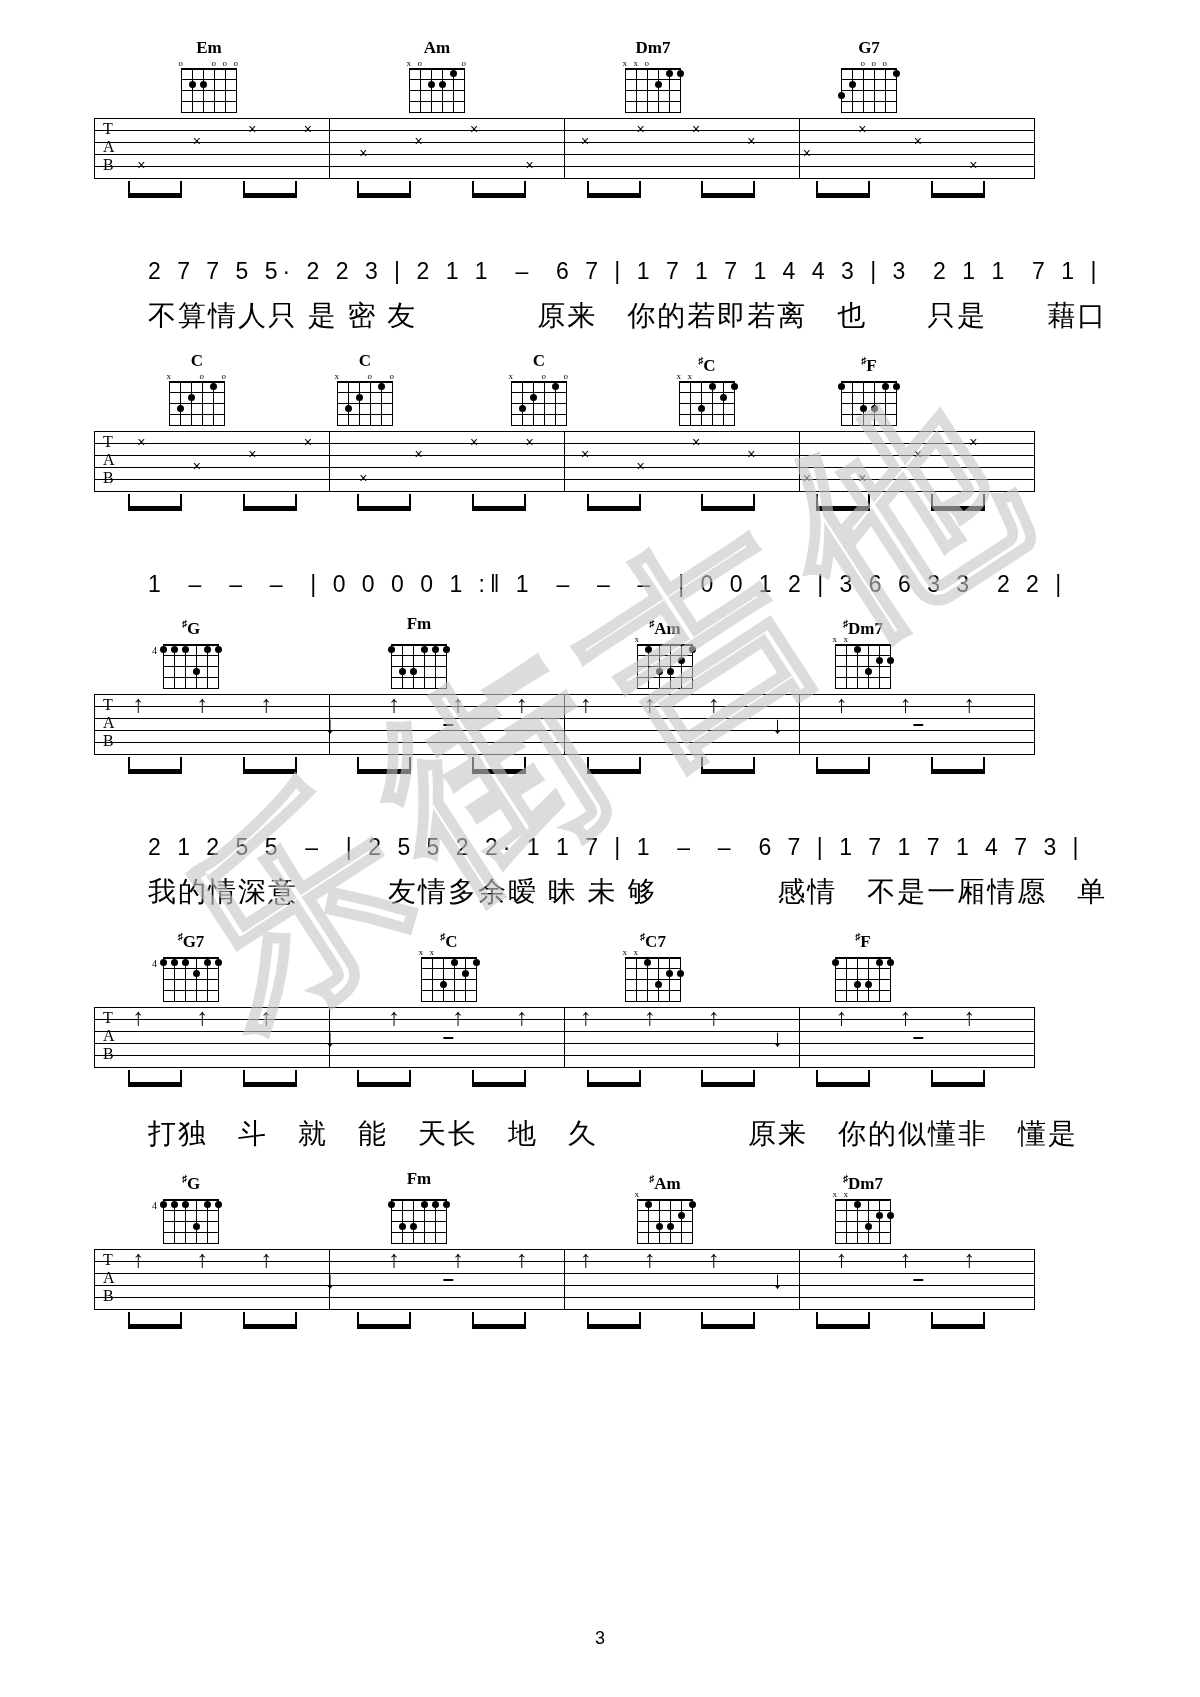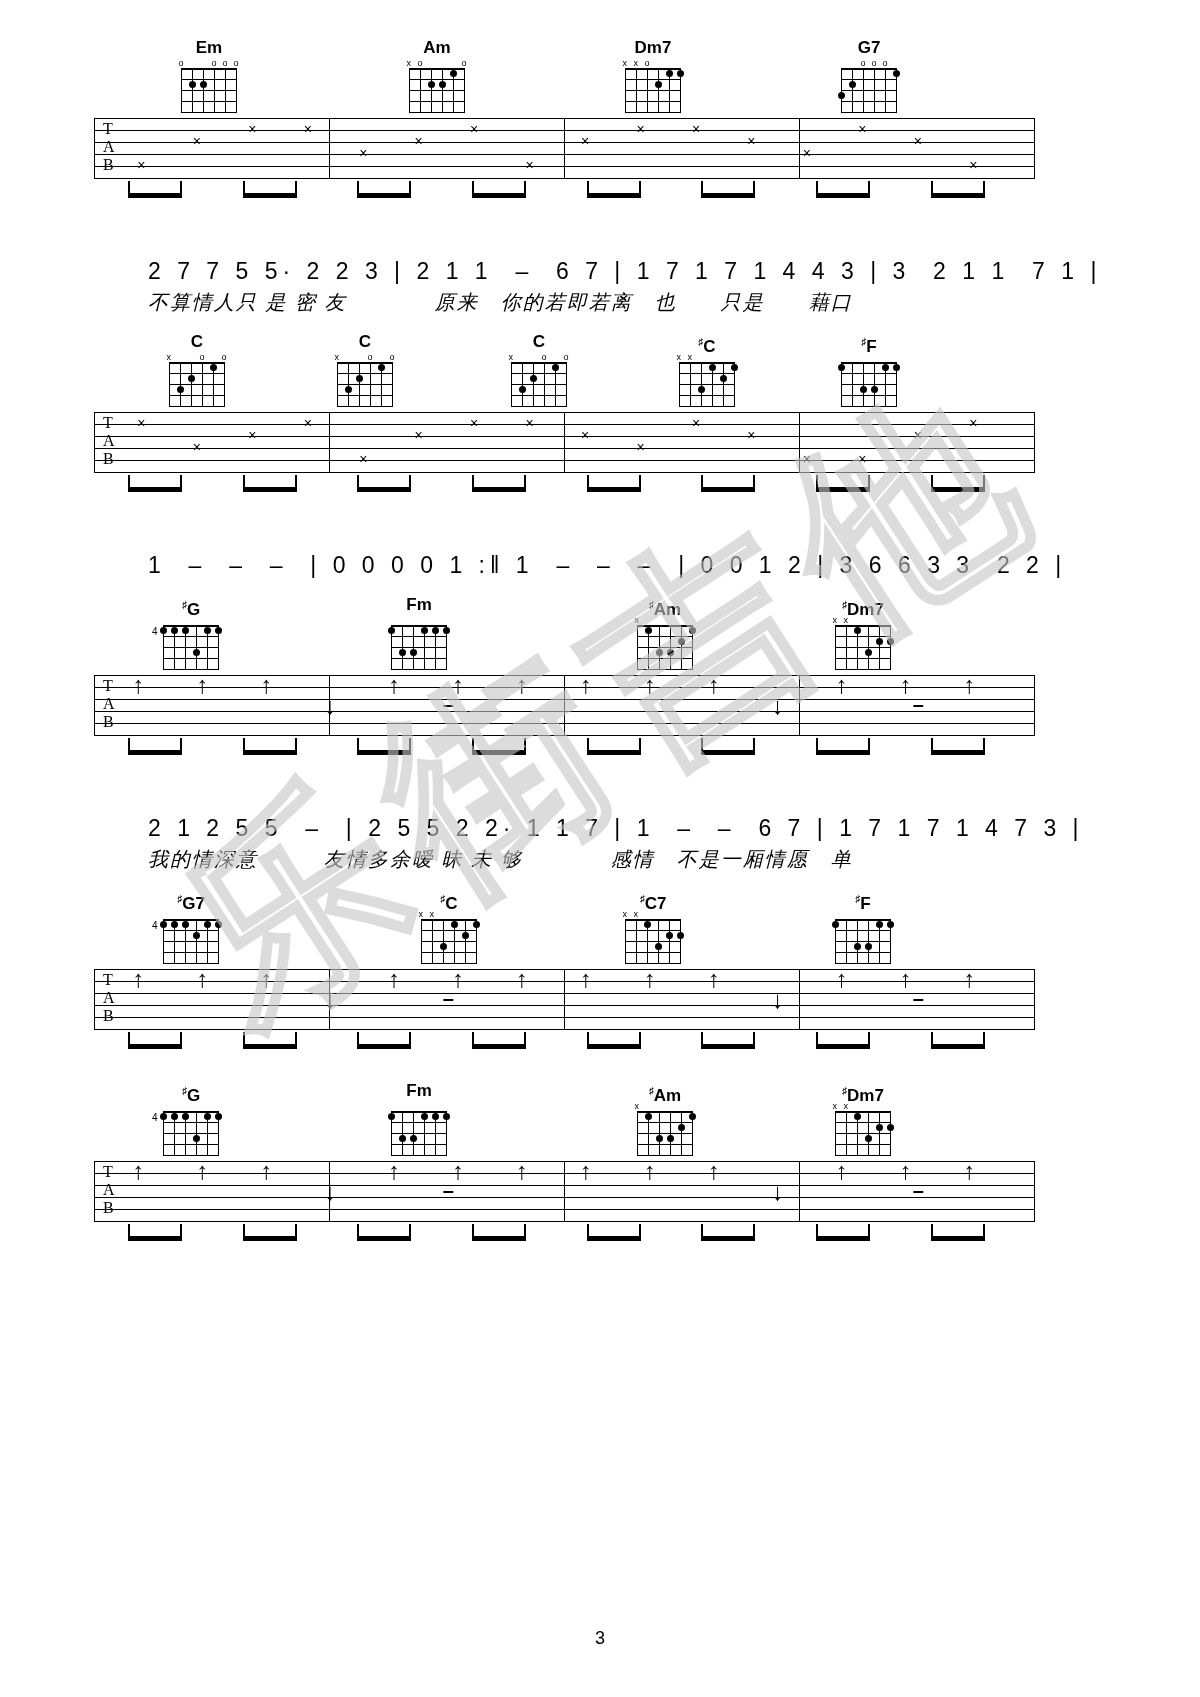--- a/index.html
+++ b/index.html
@@ -1,20 +1,20 @@
 <!DOCTYPE html>
 <html><head>
 <meta charset="utf-8">
 <style>
   html,body{margin:0;padding:0;background:#e8e8e8;}
   .page{position:relative;width:1200px;height:1697px;background:#ffffff;margin:0 auto;
         font-family:"Liberation Sans",sans-serif;color:#000;overflow:hidden;padding-top:38px;box-sizing:border-box;}
   .system{position:relative;margin-bottom:16px;}
   
-  .chord-row{position:relative;height:80px;}
+  .chord-row{position:relative;height:80px;font-family:Liberation Serif, serif;}
   .chord{position:absolute;top:0;width:70px;text-align:center;}
   .chord-name{font-size:17px;font-weight:bold;height:20px;line-height:20px;}
   .chord-name sup{font-size:10px;vertical-align:super;}
   .marks{position:relative;width:57px;height:10px;margin:0 auto;}
   .marks span{position:absolute;top:0;font-size:9px;line-height:10px;}
   .grid{position:relative;width:55px;height:44px;margin:0 auto;border-right:1px solid #000;border-bottom:1px solid #000;
         background-image:repeating-linear-gradient(to right,#000 0 1px,transparent 1px 11px),
                          repeating-linear-gradient(to bottom,#000 0 1px,transparent 1px 11px);}
   .grid::before{content:"";position:absolute;left:0;right:0;top:0;height:2px;background:#000;}
   .dot{position:absolute;width:7px;height:7px;border-radius:50%;background:#000;}
@@ -24,21 +24,21 @@
   .staff{position:absolute;top:0;left:0;width:100%;height:61px;
          background:repeating-linear-gradient(to bottom,#000 0 1px,transparent 1px 12px);}
   .staff .edge{position:absolute;top:0;bottom:0;width:1px;background:#000;}
   .tab-letter{position:absolute;left:8px;font-family:"Liberation Serif",serif;font-size:16px;line-height:14px;}
   .xmark{position:absolute;font-size:14px;line-height:12px;}
   .arrow{position:absolute;font-size:24px;line-height:26px;}
   .dash{position:absolute;font-size:20px;font-weight:bold;}
   .beam{position:absolute;top:63px;height:17px;width:54px;border-left:2px solid #000;border-right:2px solid #000;border-bottom:5px solid #000;box-sizing:border-box;}
   
   .melody{margin-left:148px;margin-top:44px;font-size:23px;letter-spacing:5px;white-space:pre;}
-  .lyrics{margin-left:148px;margin-top:4px;font-size:20px;white-space:pre;letter-spacing:2px;font-style:italic;}
+  .lyrics{margin-left:148px;margin-top:12px;font-size:28px;white-space:pre;letter-spacing:2px;}
   .watermark{position:absolute;left:40px;top:560px;width:1140px;text-align:center;font-size:215px;font-weight:bold;
              letter-spacing:26px;color:transparent;-webkit-text-stroke:4px #c6c6c6;opacity:.6;
              transform:rotate(-33deg);transform-origin:50% 50%;pointer-events:none;white-space:nowrap;}
   .page-number{position:absolute;left:0;right:0;top:1628px;text-align:center;font-size:18px;}
 </style>
 </head>
 <body>
 
 <div class="page">
   <div id="systems">
@@ -415,20 +415,21 @@
           </div>
           <div class="beam" style="left: 3.5%;"></div>
           <div class="beam" style="left: 15.7%;"></div>
           <div class="beam" style="left: 27.9%;"></div>
           <div class="beam" style="left: 40.1%;"></div>
           <div class="beam" style="left: 52.3%;"></div>
           <div class="beam" style="left: 64.5%;"></div>
           <div class="beam" style="left: 76.7%;"></div>
           <div class="beam" style="left: 88.9%;"></div>
         </div>
+        <div class="lyrics">打独　斗　就　能　天长　地　久　　　　　原来　你的似懂非　懂是</div>
       </div>
       <div class="system">
         <div class="chord-row">
           <div class="chord" style="left: 13%;">
             <div class="chord-name"><sup>♯</sup>G</div>
             <div class="marks"></div>
             <div class="grid">
               <span class="fret-label">4</span>
               <span class="dot" style="left: -3px; top: 2px;"></span>
               <span class="dot" style="left: 8px; top: 2px;"></span>

